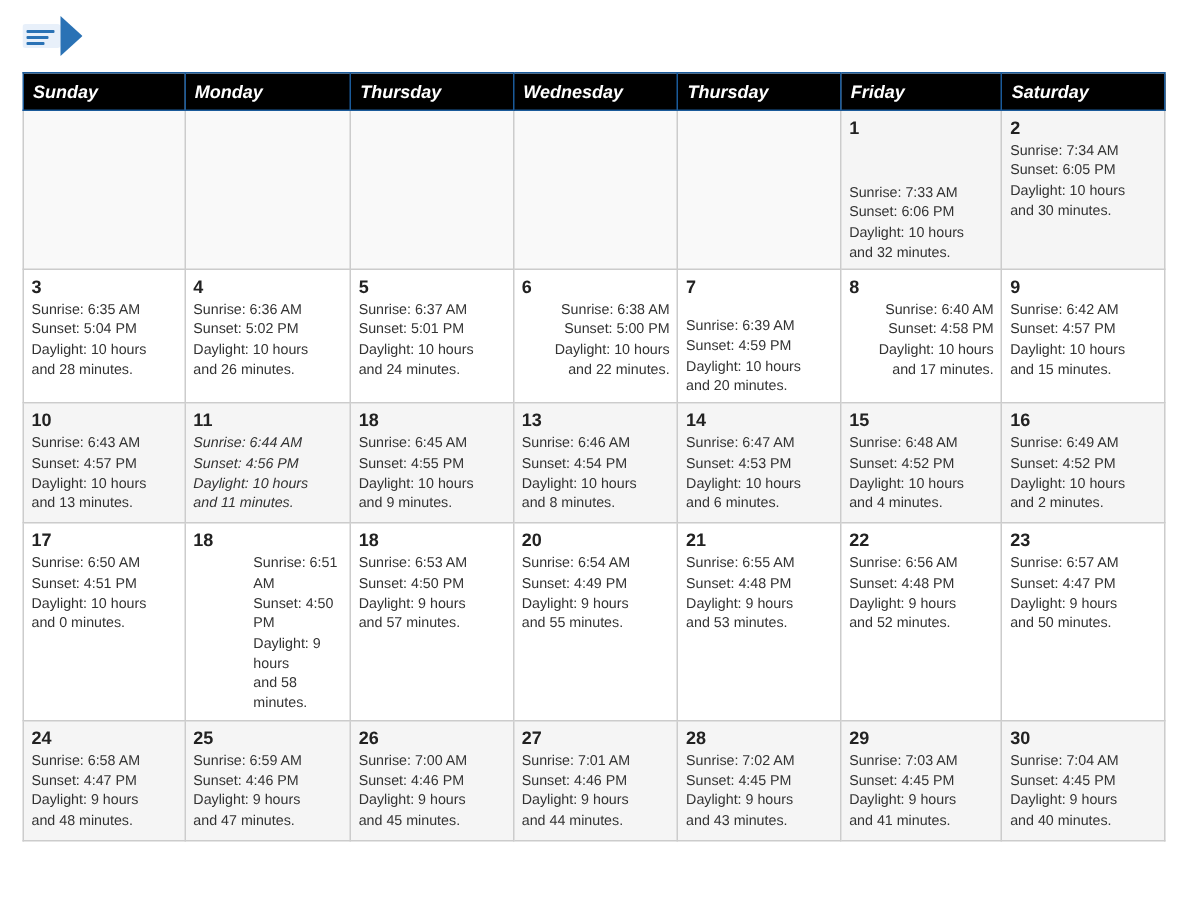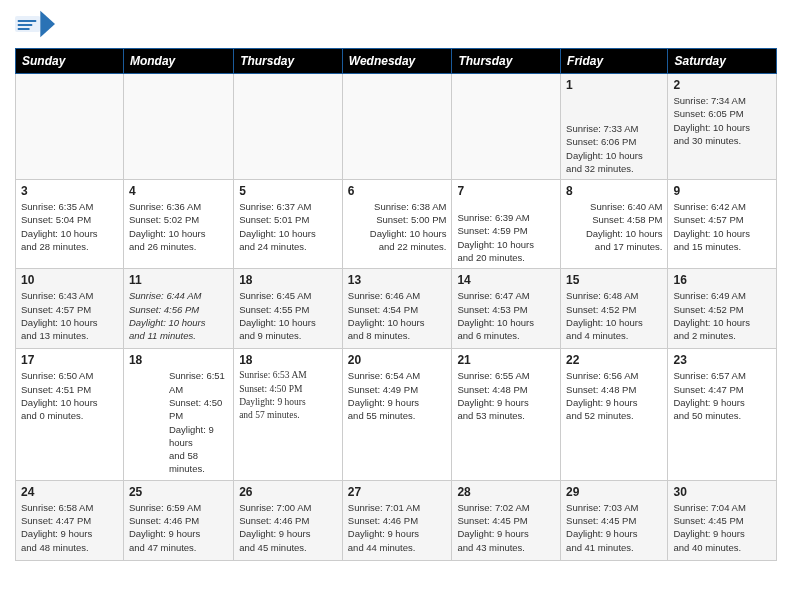--- a/index.html
+++ b/index.html
@@ -258,21 +258,21 @@
           </td>
           <td>
             <span class="day-number">18</span>
             <div class="day-info" style="white-space: pre-line; margin-left: 40px;">Sunrise: 6:51 AM
 Sunset: 4:50 PM
 Daylight: 9 hours
 and 58 minutes.</div>
           </td>
           <td>
             <span class="day-number">18</span>
-            <div class="day-info" style="white-space: pre-line; font-family: Liberation Serif, serif;">Sunrise: 6:53 AM
+            <div class="day-info" style="white-space: pre-line;">Sunrise: 6:53 AM
 Sunset: 4:50 PM
 Daylight: 9 hours
 and 57 minutes.</div>
           </td>
           <td>
             <span class="day-number">20</span>
             <div class="day-info" style="white-space: pre-line;">Sunrise: 6:54 AM
 Sunset: 4:49 PM
 Daylight: 9 hours
 and 55 minutes.</div>

